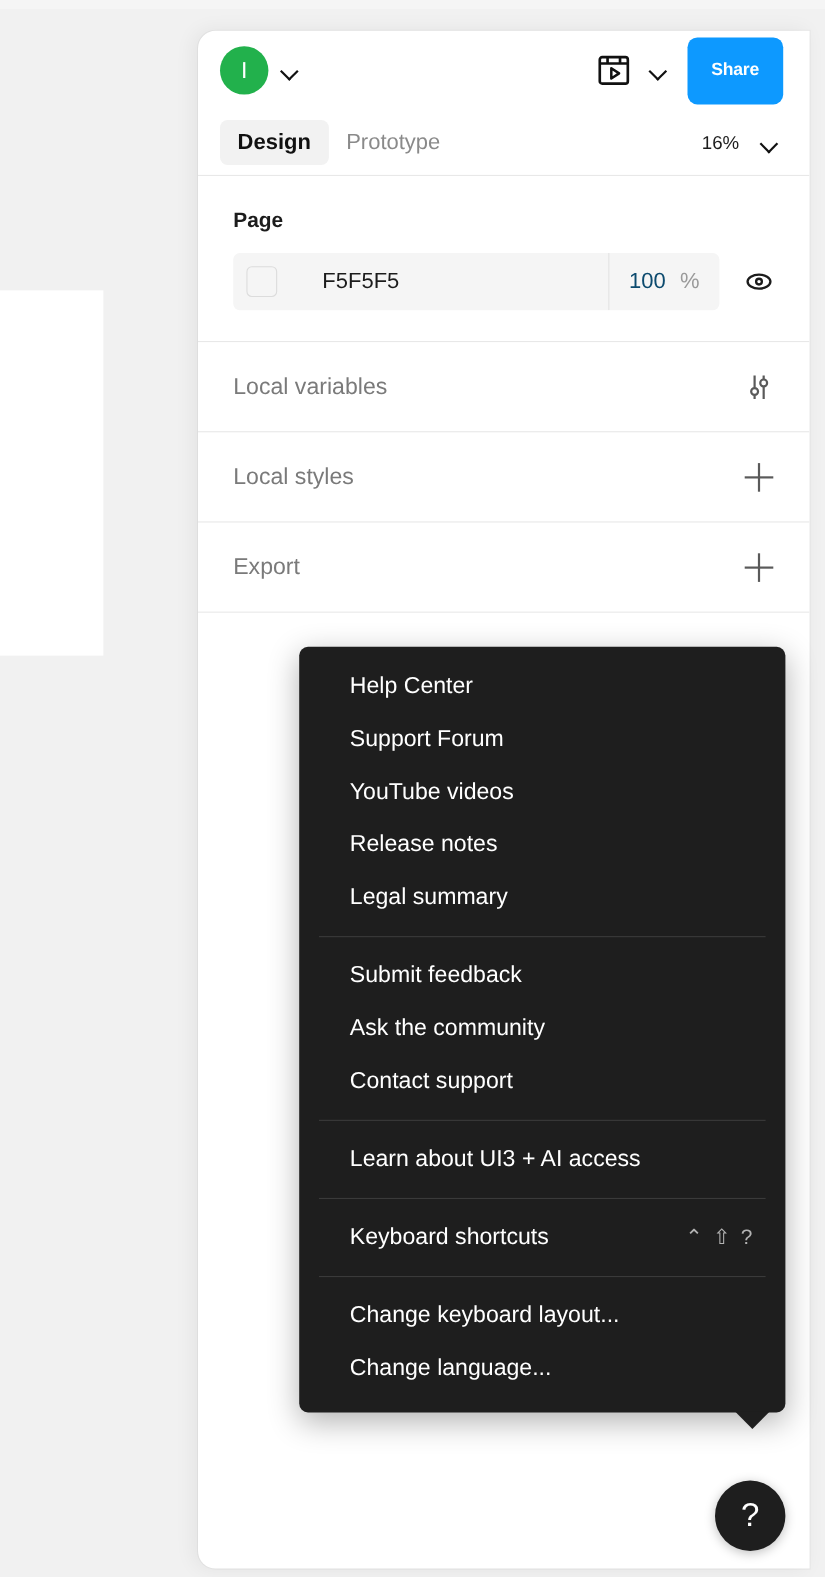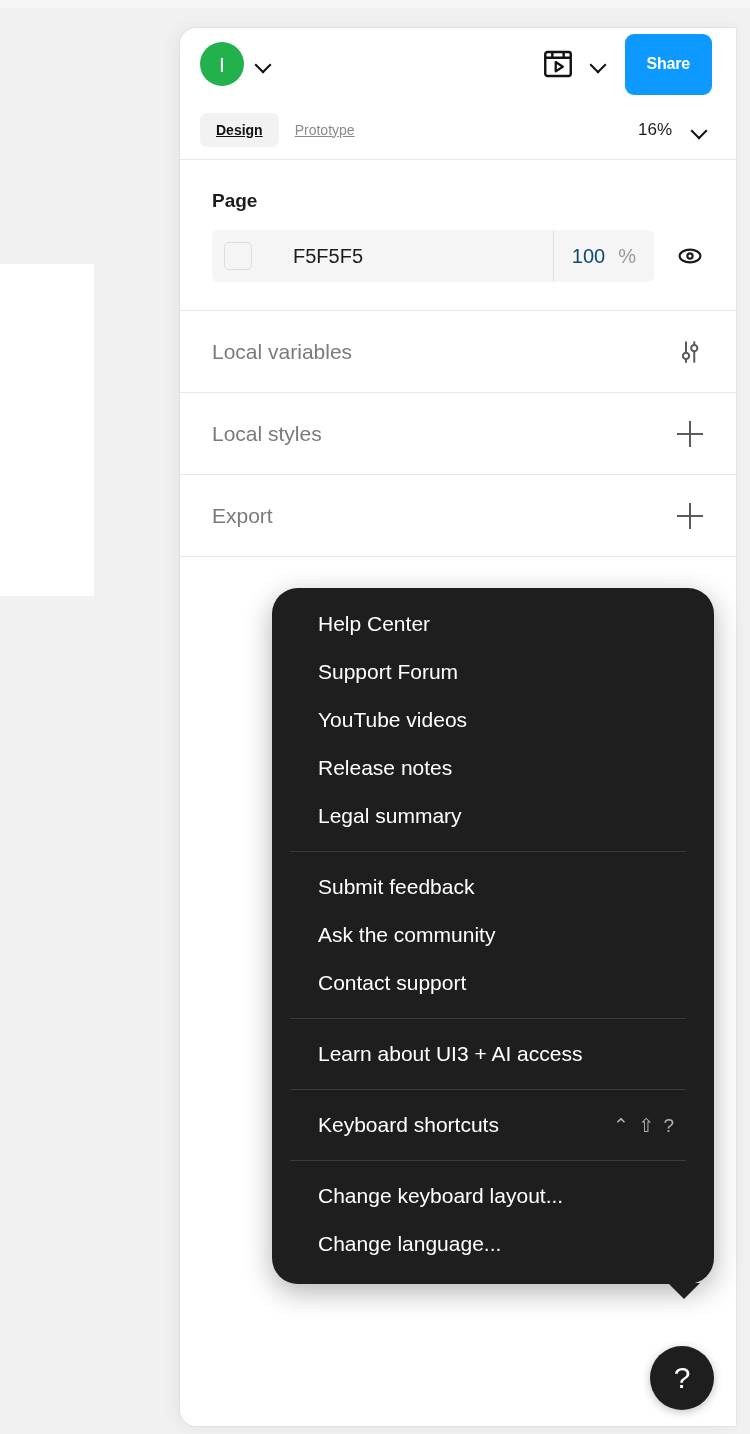--- a/index.html
+++ b/index.html
@@ -117,27 +117,26 @@
 
   
   .tabs-row {
     display: flex;
     align-items: center;
     height: 60px;
     padding: 0 24px 0 20px;
     border-bottom: 1px solid #e8e8e8;
   }
   .tab {
-    font-size: 14px;
+    font-size: 20px;
     padding: 9px 16px;
     border-radius: 7px;
     cursor: pointer;
     color: #8a8a8a;
     font-weight: 400;
-    text-decoration: underline;
   }
   .tab.active {
     background: #f2f2f2;
     color: #111;
     font-weight: 700;
   }
   .tabs-spacer { flex: 1; }
   .zoom-group {
     display: flex;
     align-items: center;
@@ -240,22 +239,22 @@
   .plus::before { left: 0; top: 12px; width: 26px; height: 2px; }
   .plus::after  { top: 0; left: 12px; height: 26px; width: 2px; }
 
   
   #help-menu {
     position: absolute;
     left: 272px;
     top: 588px;
     width: 442px;
     background: #1e1e1e;
-    border-radius: 26px;
-    padding: 12px 10px 16px 0;
+    border-radius: 8px;
+    padding: 12px 0 16px 0;
     box-shadow: 0 8px 28px rgba(0,0,0,0.30);
     z-index: 40;
   }
   .menu-item {
     display: flex;
     align-items: center;
     height: 48px;
     padding: 0 28px 0 46px;
     color: #ffffff;
     font-size: 21px;

